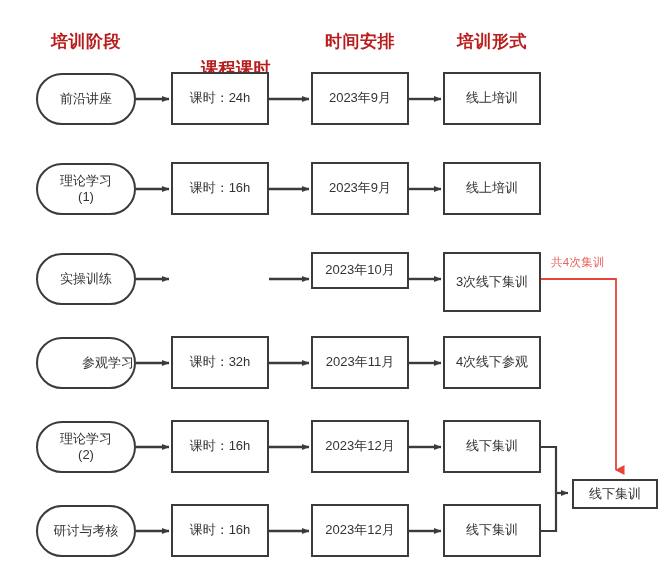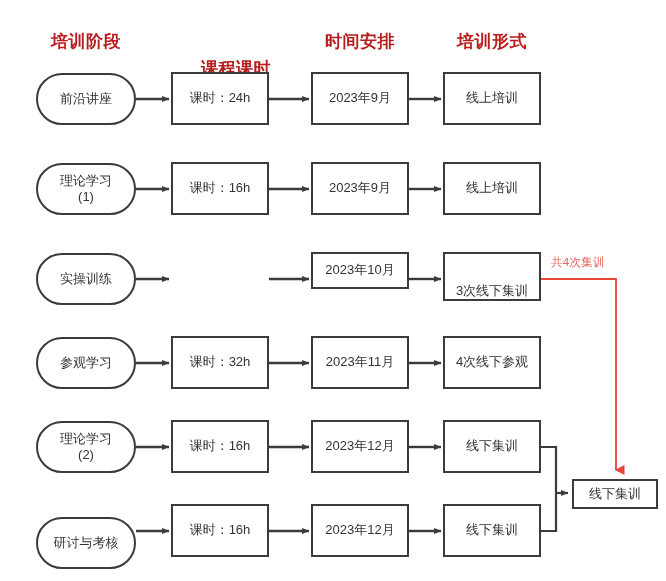--- a/index.html
+++ b/index.html
@@ -155,25 +155,25 @@
   <div class="node rect" style="left:443px; top:162px; width:98px; height:53px;">
     <span class="node-label">线上培训</span>
   </div>
 
   <div class="node stadium" style="left:36px; top:253px; width:100px; height:52px;">
     <span class="node-label">实操训练</span>
   </div>
   <div class="node rect" style="left:311px; top:252px; width:98px; height:37px;">
     <span class="node-label">2023年10月</span>
   </div>
-  <div class="node rect" style="left:443px; top:252px; width:98px; height:49px;align-items:flex-end;">
+  <div class="node rect" style="left:443px; top:252px; width:98px; height:60px;">
     <span class="node-label">3次线下集训</span>
   </div>
 
-  <div class="node stadium" style="left:36px; top:337px; width:100px; height:52px;">
+  <div class="node stadium" style="left:36px; top:337px; width:100px; height:52px;justify-content:flex-end;">
     <span class="node-label">参观学习</span>
   </div>
   <div class="node rect" style="left:171px; top:336px; width:98px; height:53px;">
     <span class="node-label">课时：32h</span>
   </div>
   <div class="node rect" style="left:311px; top:336px; width:98px; height:53px;">
     <span class="node-label">2023年11月</span>
   </div>
   <div class="node rect" style="left:443px; top:336px; width:98px; height:53px;">
     <span class="node-label">4次线下参观</span>
@@ -186,21 +186,21 @@
   <div class="node rect" style="left:171px; top:420px; width:98px; height:53px;">
     <span class="node-label">课时：16h</span>
   </div>
   <div class="node rect" style="left:311px; top:420px; width:98px; height:53px;">
     <span class="node-label">2023年12月</span>
   </div>
   <div class="node rect" style="left:443px; top:420px; width:98px; height:53px;">
     <span class="node-label">线下集训</span>
   </div>
 
-  <div class="node stadium" style="left:36px; top:505px; width:100px; height:52px;margin-top:12px;">
+  <div class="node stadium" style="left:36px; top:505px; width:100px; height:52px;">
     <span class="node-label">研讨与考核</span>
   </div>
   <div class="node rect" style="left:171px; top:504px; width:98px; height:53px;">
     <span class="node-label">课时：16h</span>
   </div>
   <div class="node rect" style="left:311px; top:504px; width:98px; height:53px;">
     <span class="node-label">2023年12月</span>
   </div>
   <div class="node rect" style="left:443px; top:504px; width:98px; height:53px;">
     <span class="node-label">线下集训</span>

